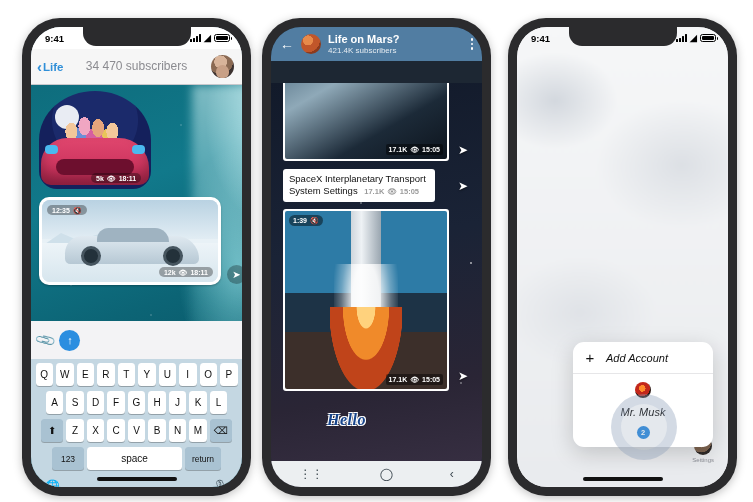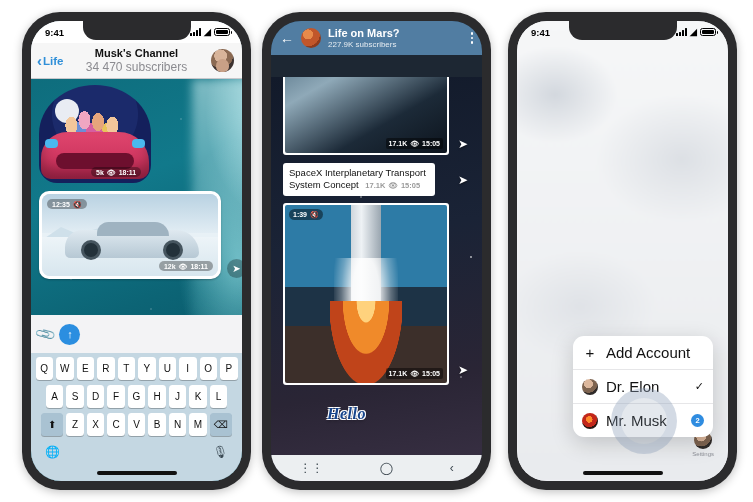--- a/index.html
+++ b/index.html
@@ -16,20 +16,21 @@
   }
 
   
   .phone {
     position: absolute;
     width: 229px; height: 478px;
     border-radius: 38px;
     background: #2b2b2d;
     padding: 9px;
     box-shadow: 0 2px 10px rgba(0,0,0,0.25);
+    margin-top: 6px;
   }
   .phone.p1 { left: 22px;  top: 12px; }
   .phone.p2 { left: 262px; top: 12px; }
   .phone.p3 { left: 508px; top: 12px; }
 
   .screen {
     position: relative;
     width: 100%; height: 100%;
     border-radius: 30px;
     overflow: hidden;
@@ -335,22 +336,22 @@
   .acct-menu{
     position:absolute;left:56px;top:315px;width:140px;
     background:#fff;border-radius:11px;overflow:hidden;
     box-shadow:0 6px 22px rgba(0,0,0,.18);
     z-index:40;
   }
   .acct-row{
     display:flex;align-items:center;gap:8px;padding:8px 9px;
     border-bottom:.5px solid #e6e6e8;cursor:pointer;position:relative;
   }
-  .acct-row:last-child{border-bottom:none;}
-  .acct-row .label{font-size:15px;color:#111;flex:1;}
+  .acct-row:last-child{border-bottom:none;flex-direction:column;}
+  .acct-row .label{font-size:11px;color:#111;flex:1;font-style:italic;}
   .plus{font-size:15px;color:#111;width:16px;text-align:center;line-height:1;}
   .a-ava{width:16px;height:16px;border-radius:50%;flex:none;}
   .a-ava.elon{background:radial-gradient(circle at 40% 30%,#dcb79c 0 30%,#7e6450 31% 60%,#2f2a28 61% 100%);}
   .a-ava.musk{background:radial-gradient(circle at 45% 40%,#ff8a2b 0 25%,#c2271a 26% 58%,#2a1510 59% 100%);}
   .check{color:#111;font-size:11px;}
   .count{
     background:#2f8ce0;color:#fff;font-size:7.5px;font-weight:bold;
     width:13px;height:13px;border-radius:50%;
     display:flex;align-items:center;justify-content:center;
   }
@@ -394,21 +395,20 @@
             </span>
         </span>
       </div>
 
       <div class="ios-nav">
         <div class="ios-back">
           <span class="chev">‹</span>
           <span>Life</span>
         </div>
         <div class="ios-title">
-          <div class="t">Musk's Channel</div>
           <div class="s">34 470 subscribers</div>
         </div>
         <div class="avatar-hdr"></div>
       </div>
 
       <div class="chat-bg">
         <div class="stars"></div>
         <div class="aurora"></div>
 
         <div class="sticker-wrap">
@@ -482,39 +482,44 @@
           <div class="key wide">⬆</div>
           <div class="key">Z</div>
           <div class="key">X</div>
           <div class="key">C</div>
           <div class="key">V</div>
           <div class="key">B</div>
           <div class="key">N</div>
           <div class="key">M</div>
           <div class="key wide">⌫</div>
         </div>
+        <div class="kb-row">
+          <div class="key fn">123</div>
+          <div class="key space">space</div>
+          <div class="key ret">return</div>
+        </div>
         <div class="kb-bottom">
           <span>🌐</span>
           <span>🎙</span>
         </div>
       </div>
 
       <div class="homebar"></div>
     </div>
   </div>
 
   <div class="phone p2">
     <div class="screen">
 
       <div class="and-nav">
         <span class="back">←</span>
         <span class="and-ava"></span>
         <span class="and-txt">
           <span class="t" style="display:block">Life on Mars?</span>
-          <span class="s" style="display:block">227.9K subscribers</span>
+          <span class="s" style="display:block">421.4K subscribers</span>
         </span>
         <span class="and-dots">
             <i></i>
             <i></i>
             <i></i>
           </span>
       </div>
 
       <div class="space-bg">
 
@@ -523,21 +528,21 @@
             <div class="and-meta">
               <span>17.1K</span>
               <span>👁</span>
               <span>15:05</span>
             </div>
           </div>
         </div>
         <div class="and-fwd" style="right:14px;top:60px;">➤</div>
 
         <div class="txt-bubble" style="top:86px;">
-          <span>SpaceX Interplanetary Transport System Concept</span>
+          <span>SpaceX Interplanetary Transport System Settings</span>
           <span class="mt">
             <span>17.1K</span>
             <span>👁</span>
             <span>15:05</span>
           </span>
         </div>
         <div class="and-fwd" style="right:14px;top:96px;">➤</div>
 
         <div class="msg-img" style="top:126px;height:182px;">
           <div class="pic pic-rocket">
@@ -589,25 +594,20 @@
             </span>
         </span>
       </div>
 
       <div class="acct-menu">
         <div class="acct-row">
           <span class="plus">+</span>
           <span class="label">Add Account</span>
         </div>
         <div class="acct-row">
-          <span class="a-ava elon"></span>
-          <span class="label">Dr. Elon</span>
-          <span class="check">✓</span>
-        </div>
-        <div class="acct-row">
           <span class="a-ava musk"></span>
           <span class="label">Mr. Musk</span>
           <span class="count">2</span>
         </div>
       </div>
 
       <div class="tap-ring"></div>
 
       <div class="settings-fab">
         <span class="f-ava"></span>

